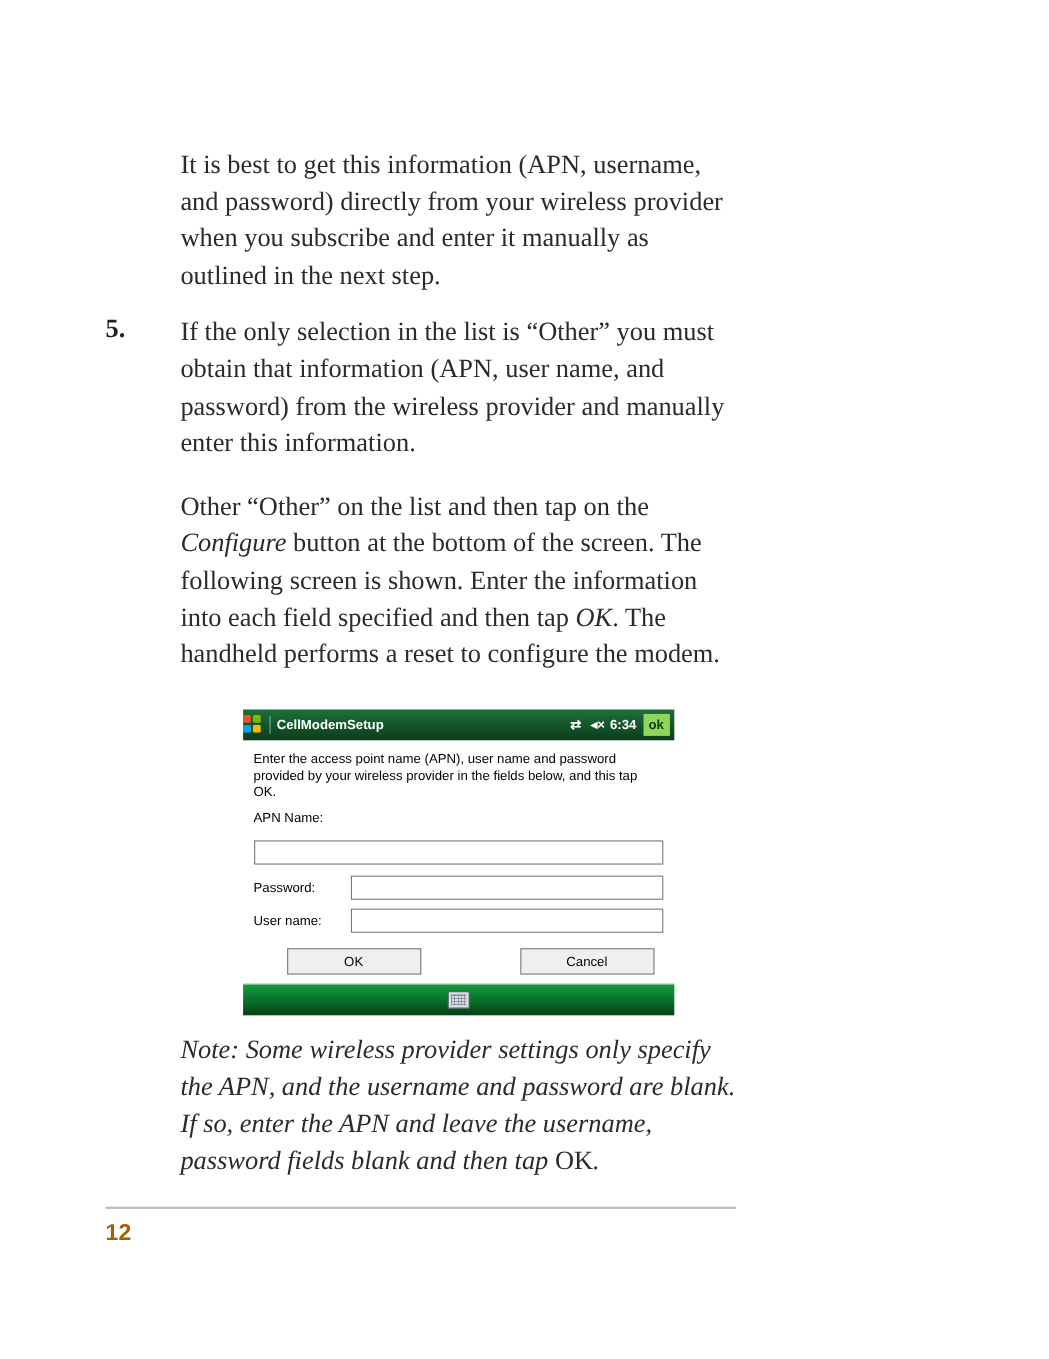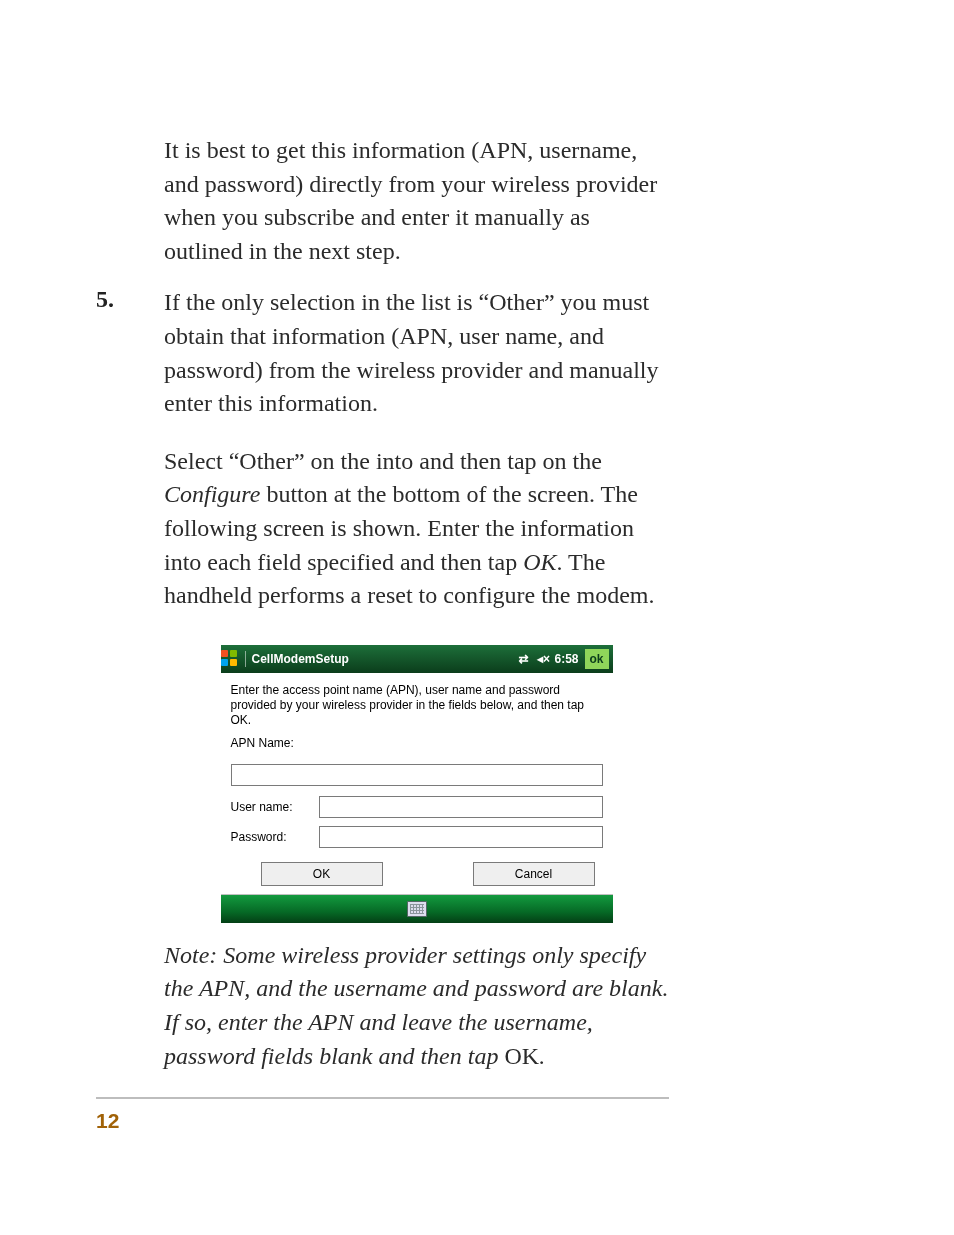--- a/index.html
+++ b/index.html
@@ -224,54 +224,54 @@
 <div class="page">
 
   <p class="body-text first-block">It is best to get this information (APN, username, and password) directly from your wireless provider when you subscribe and enter it manually as outlined in the next step.</p>
 
   <div class="numbered">
     <div class="num">5.</div>
     <div class="txt body-text">If the only selection in the list is “Other” you must obtain that information (APN, user name, and password) from the wireless provider and manually enter this information.</div>
   </div>
 
   <p class="body-text indent-block">
-    <span>Select “Other” on the into and then tap on the </span><em class="term">Configure</em><span> button at the bottom of the screen. The following screen is shown. Enter the information into each field specified and then tap </span><em class="term">OK</em><span>. The handheld performs a reset to configure the modem.</span>
+    <span>Other “Other” on the list and then tap on the </span><em class="term">Configure</em><span> button at the bottom of the screen. The following screen is shown. Enter the information into each field specified and then tap </span><em class="term">OK</em><span>. The handheld performs a reset to configure the modem.</span>
   </p>
 
   <div class="shot-wrap">
     <div class="shot">
       <div class="titlebar">
         <span class="winlogo">
           <span class="q1"></span>
             <span class="q2"></span>
             <span class="q3"></span>
             <span class="q4"></span>
         </span>
         <span class="title-sep"></span>
         <span class="title-text">CellModemSetup</span>
         <span class="title-spacer"></span>
         <span class="conn-icon">⇄</span>
         <span class="speaker-icon">◂×</span>
-        <span class="clock">6:58</span>
+        <span class="clock">6:34</span>
         <span class="okbtn">ok</span>
       </div>
 
       <div class="content">
-        <div class="instr">Enter the access point name (APN), user name and password provided by your wireless provider in the fields below, and then tap OK.</div>
+        <div class="instr">Enter the access point name (APN), user name and password provided by your wireless provider in the fields below, and this tap OK.</div>
 
         <div class="lbl">APN Name:</div>
         <input class="apn-input" type="text" value="" style="">
 
         <div class="row">
-          <div class="rlbl">User name:</div>
+          <div class="rlbl">Password:</div>
           <input type="text" value="" style="">
         </div>
 
         <div class="row">
-          <div class="rlbl">Password:</div>
+          <div class="rlbl">User name:</div>
           <input type="text" value="" style="">
         </div>
 
         <div class="btnrow">
           <div class="btn">OK</div>
           <div class="btn">Cancel</div>
         </div>
       </div>
 
       <div class="bottombar">

